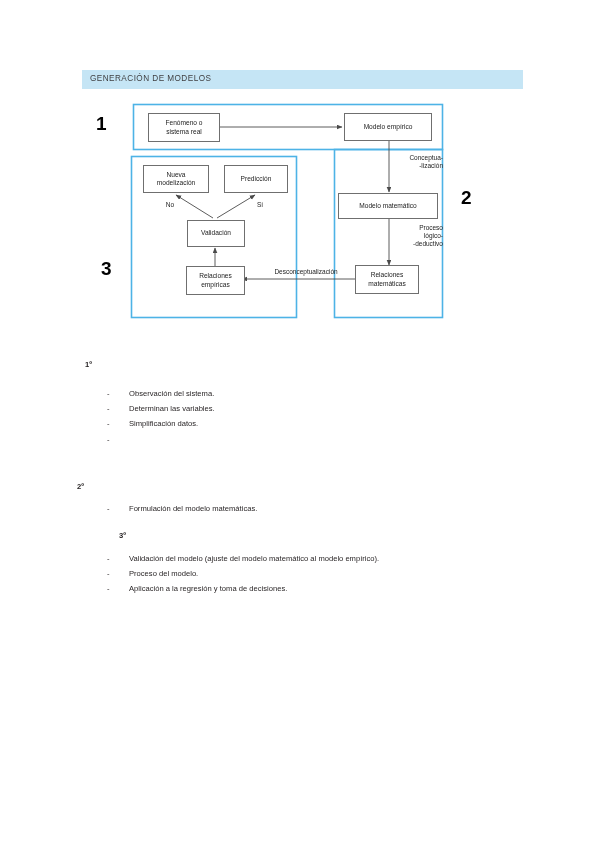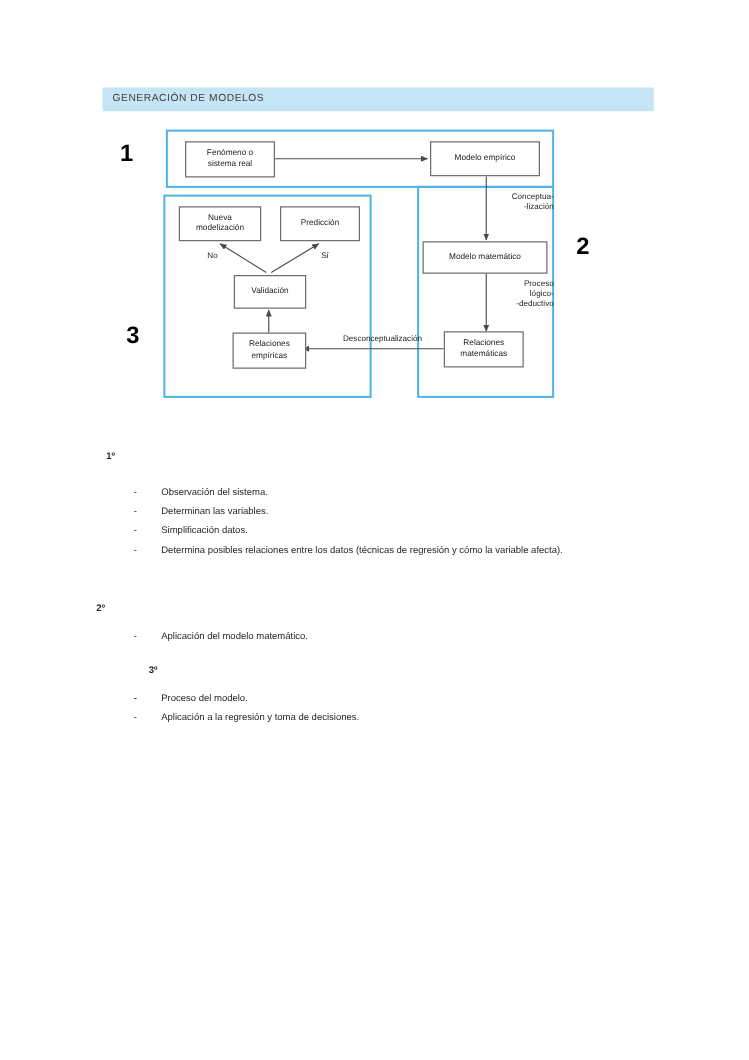--- a/index.html
+++ b/index.html
@@ -207,36 +207,36 @@
   <li>
     <span class="dash">-</span>
     <span class="btext">Determinan las variables.</span>
   </li>
   <li>
     <span class="dash">-</span>
     <span class="btext">Simplificación datos.</span>
   </li>
   <li>
     <span class="dash">-</span>
-    <span class="btext">Determina posibles relaciones entre los datos (técnicas de regresión y cómo la variable afecta).</span>
   </li>
 </ul>
 
 <div class="step-head" style="left:77px; top:482px;">2º</div>
 <ul class="blist" style="left:107px; top:501px; width:420px;">
   <li>
     <span class="dash">-</span>
-    <span class="btext">Aplicación del modelo matemático.</span>
+    <span class="btext">Formulación del modelo matemáticas.</span>
   </li>
 </ul>
 
 <div class="step-head" style="left:85px; top:531px;padding-left:34px;">3º</div>
 <ul class="blist" style="left:107px; top:551px; width:420px;">
   <li>
     <span class="dash">-</span>
+    <span class="btext">Validación del modelo (ajuste del modelo matemático al modelo empírico).</span>
   </li>
   <li>
     <span class="dash">-</span>
     <span class="btext">Proceso del modelo.</span>
   </li>
   <li>
     <span class="dash">-</span>
     <span class="btext">Aplicación a la regresión y toma de decisiones.</span>
   </li>
 </ul>

